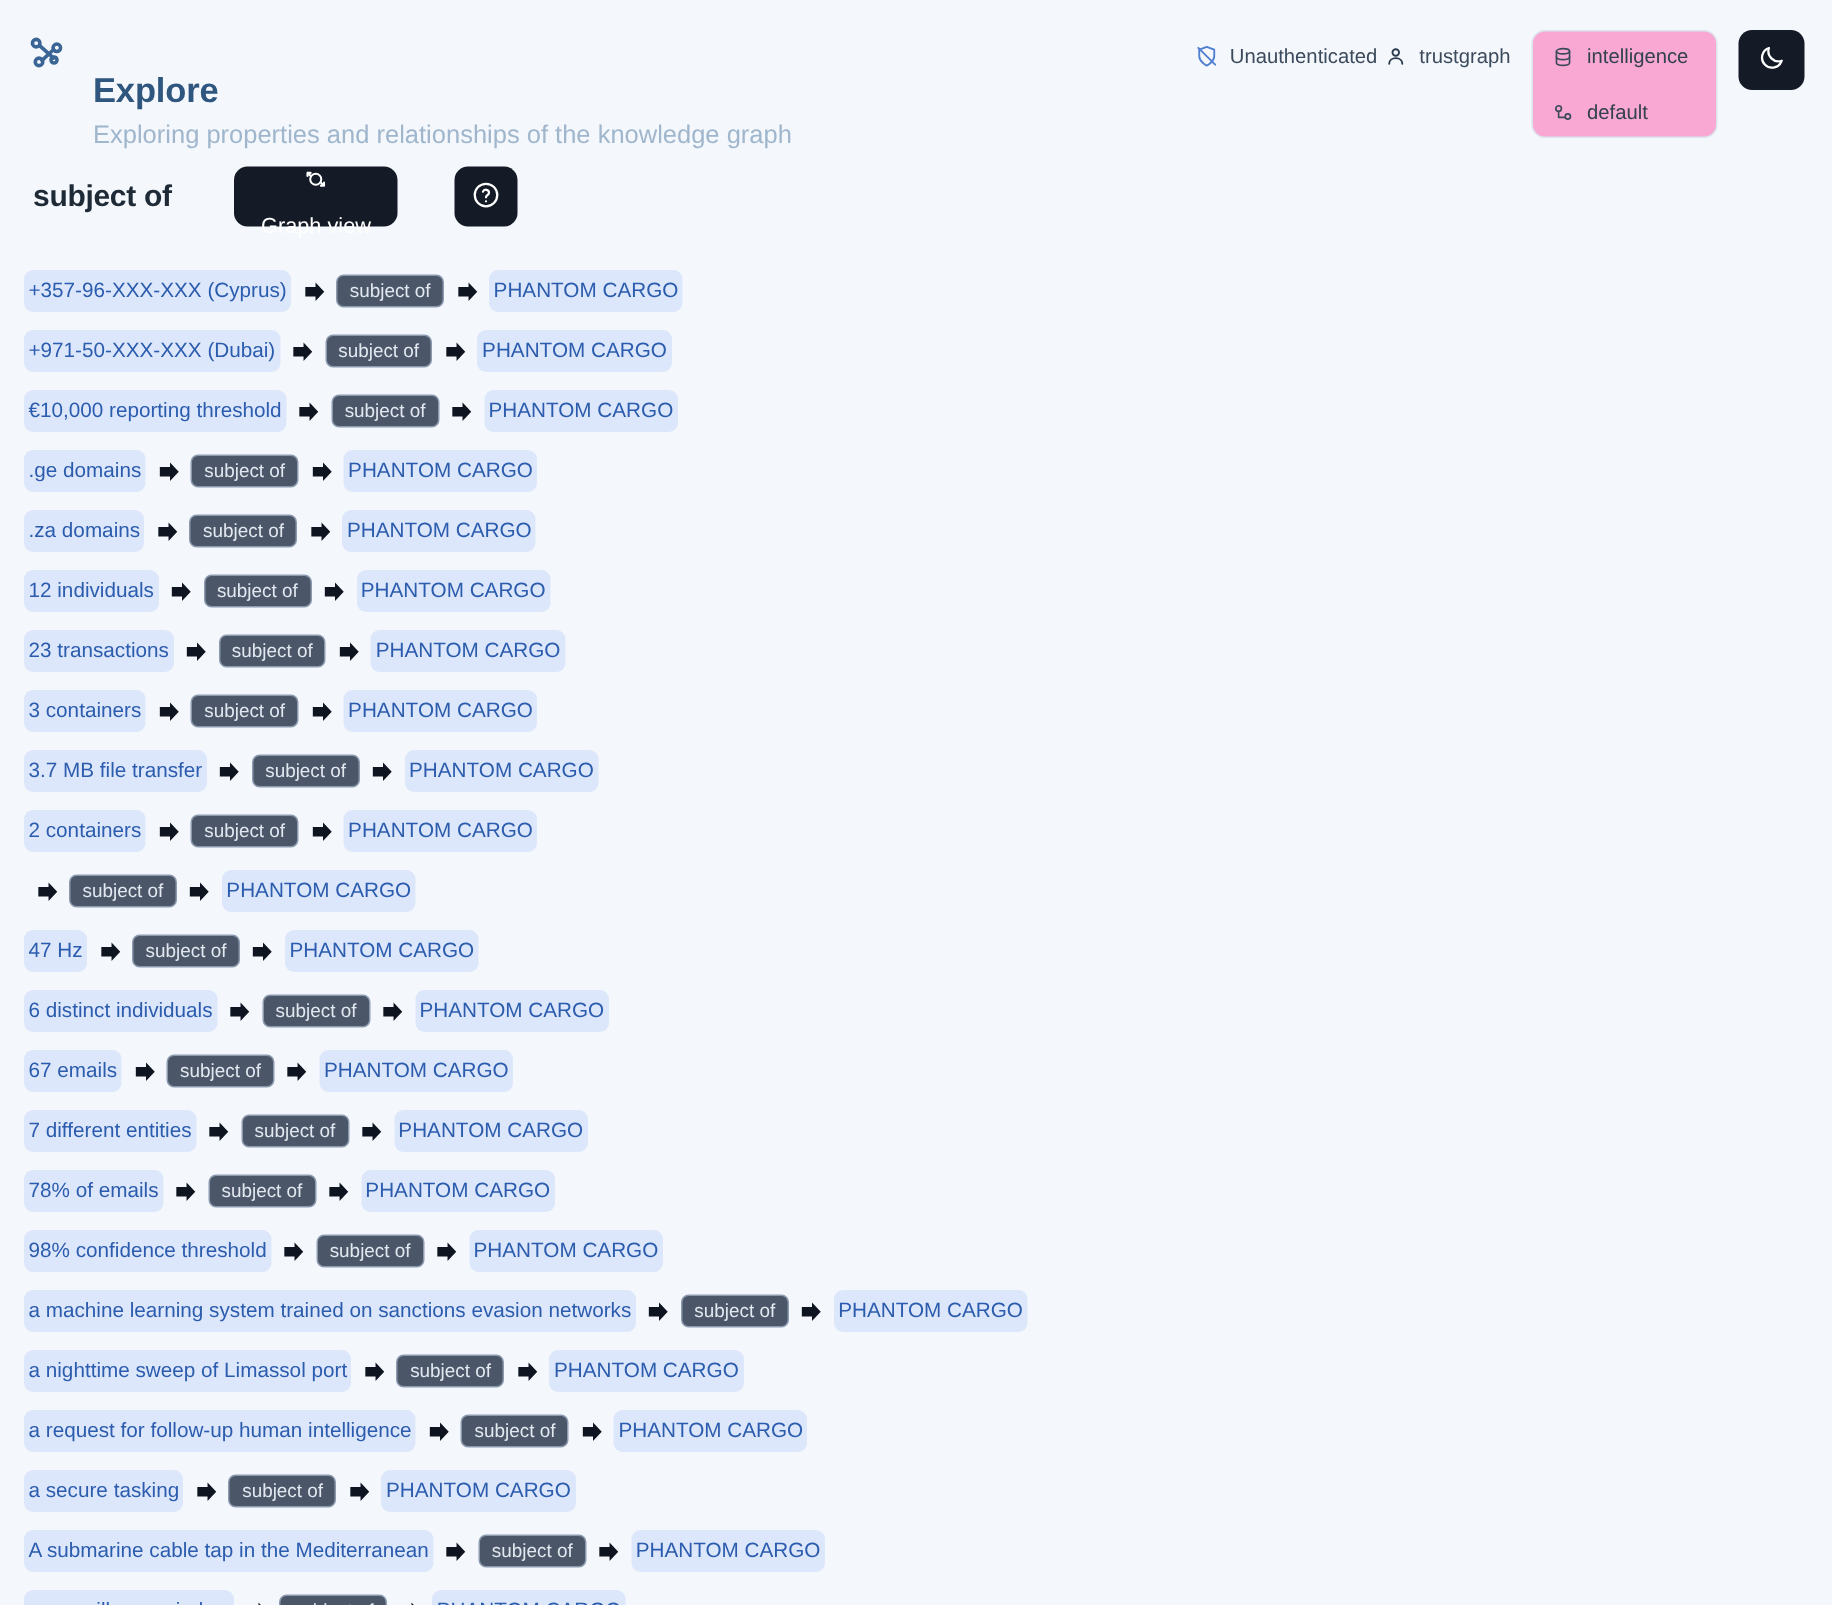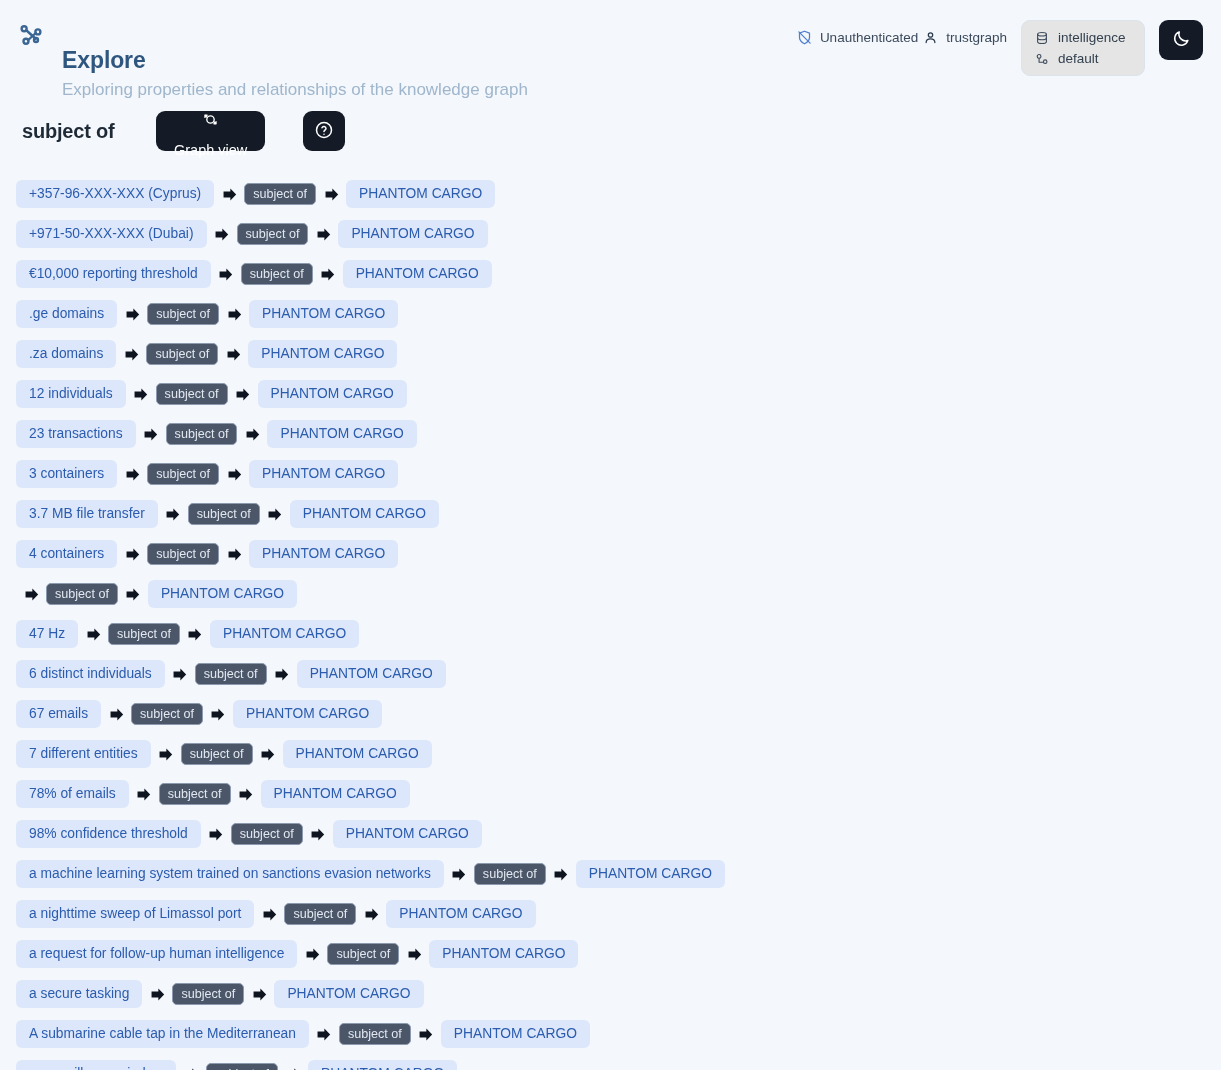--- a/index.html
+++ b/index.html
@@ -90,25 +90,25 @@
     align-items: center;
     justify-content: center;
   }
 
   .auth-icon.shield { color: #4f7fd0; }
   .auth-icon.user   { color: #2b3a4c; }
 
   .selector-card {
     border: 1px solid #dbe3ec;
     border-radius: 9px;
-    background: #e5e5e5;
+    background: #f9a8d4;
     padding: 9px 14px 9px 12px;
     display: flex;
     flex-direction: column;
-    gap: 6px;
+    gap: 22px;
     min-width: 124px;
   }
 
   .selector-row {
     display: flex;
     align-items: center;
     gap: 9px;
     font-size: 13.5px;
     color: #33414f;
   }
@@ -192,21 +192,21 @@
     display: flex;
     align-items: center;
     height: 40px;
     gap: 0;
   }
 
   .chip-node {
     background: #dde7fb;
     color: #2b5cad;
     border-radius: 6px;
-    padding: 5px 13px;
+    padding: 5px 3px;
     font-size: 13.8px;
     line-height: 18px;
     white-space: nowrap;
     cursor: pointer;
   }
 
   .chip-pred {
     background: #4b5668;
     color: #e2e8f0;
     border: 1px solid #8c9ab0;
@@ -463,21 +463,21 @@
       </span>
       <span class="chip-pred">subject of</span>
       <span class="arrow">
         <svg width="17" height="17" viewBox="0 0 24 24" fill="currentColor">
           <path d="M13.2 3.4v4.2H3.6v8.8h9.6v4.2L21.4 12z"></path>
         </svg>
       </span>
       <span class="chip-node">PHANTOM CARGO</span>
     </div>
     <div class="triple-row">
-      <span class="chip-node">4 containers</span>
+      <span class="chip-node">2 containers</span>
       <span class="arrow">
         <svg width="17" height="17" viewBox="0 0 24 24" fill="currentColor">
           <path d="M13.2 3.4v4.2H3.6v8.8h9.6v4.2L21.4 12z"></path>
         </svg>
       </span>
       <span class="chip-pred">subject of</span>
       <span class="arrow">
         <svg width="17" height="17" viewBox="0 0 24 24" fill="currentColor">
           <path d="M13.2 3.4v4.2H3.6v8.8h9.6v4.2L21.4 12z"></path>
         </svg>

